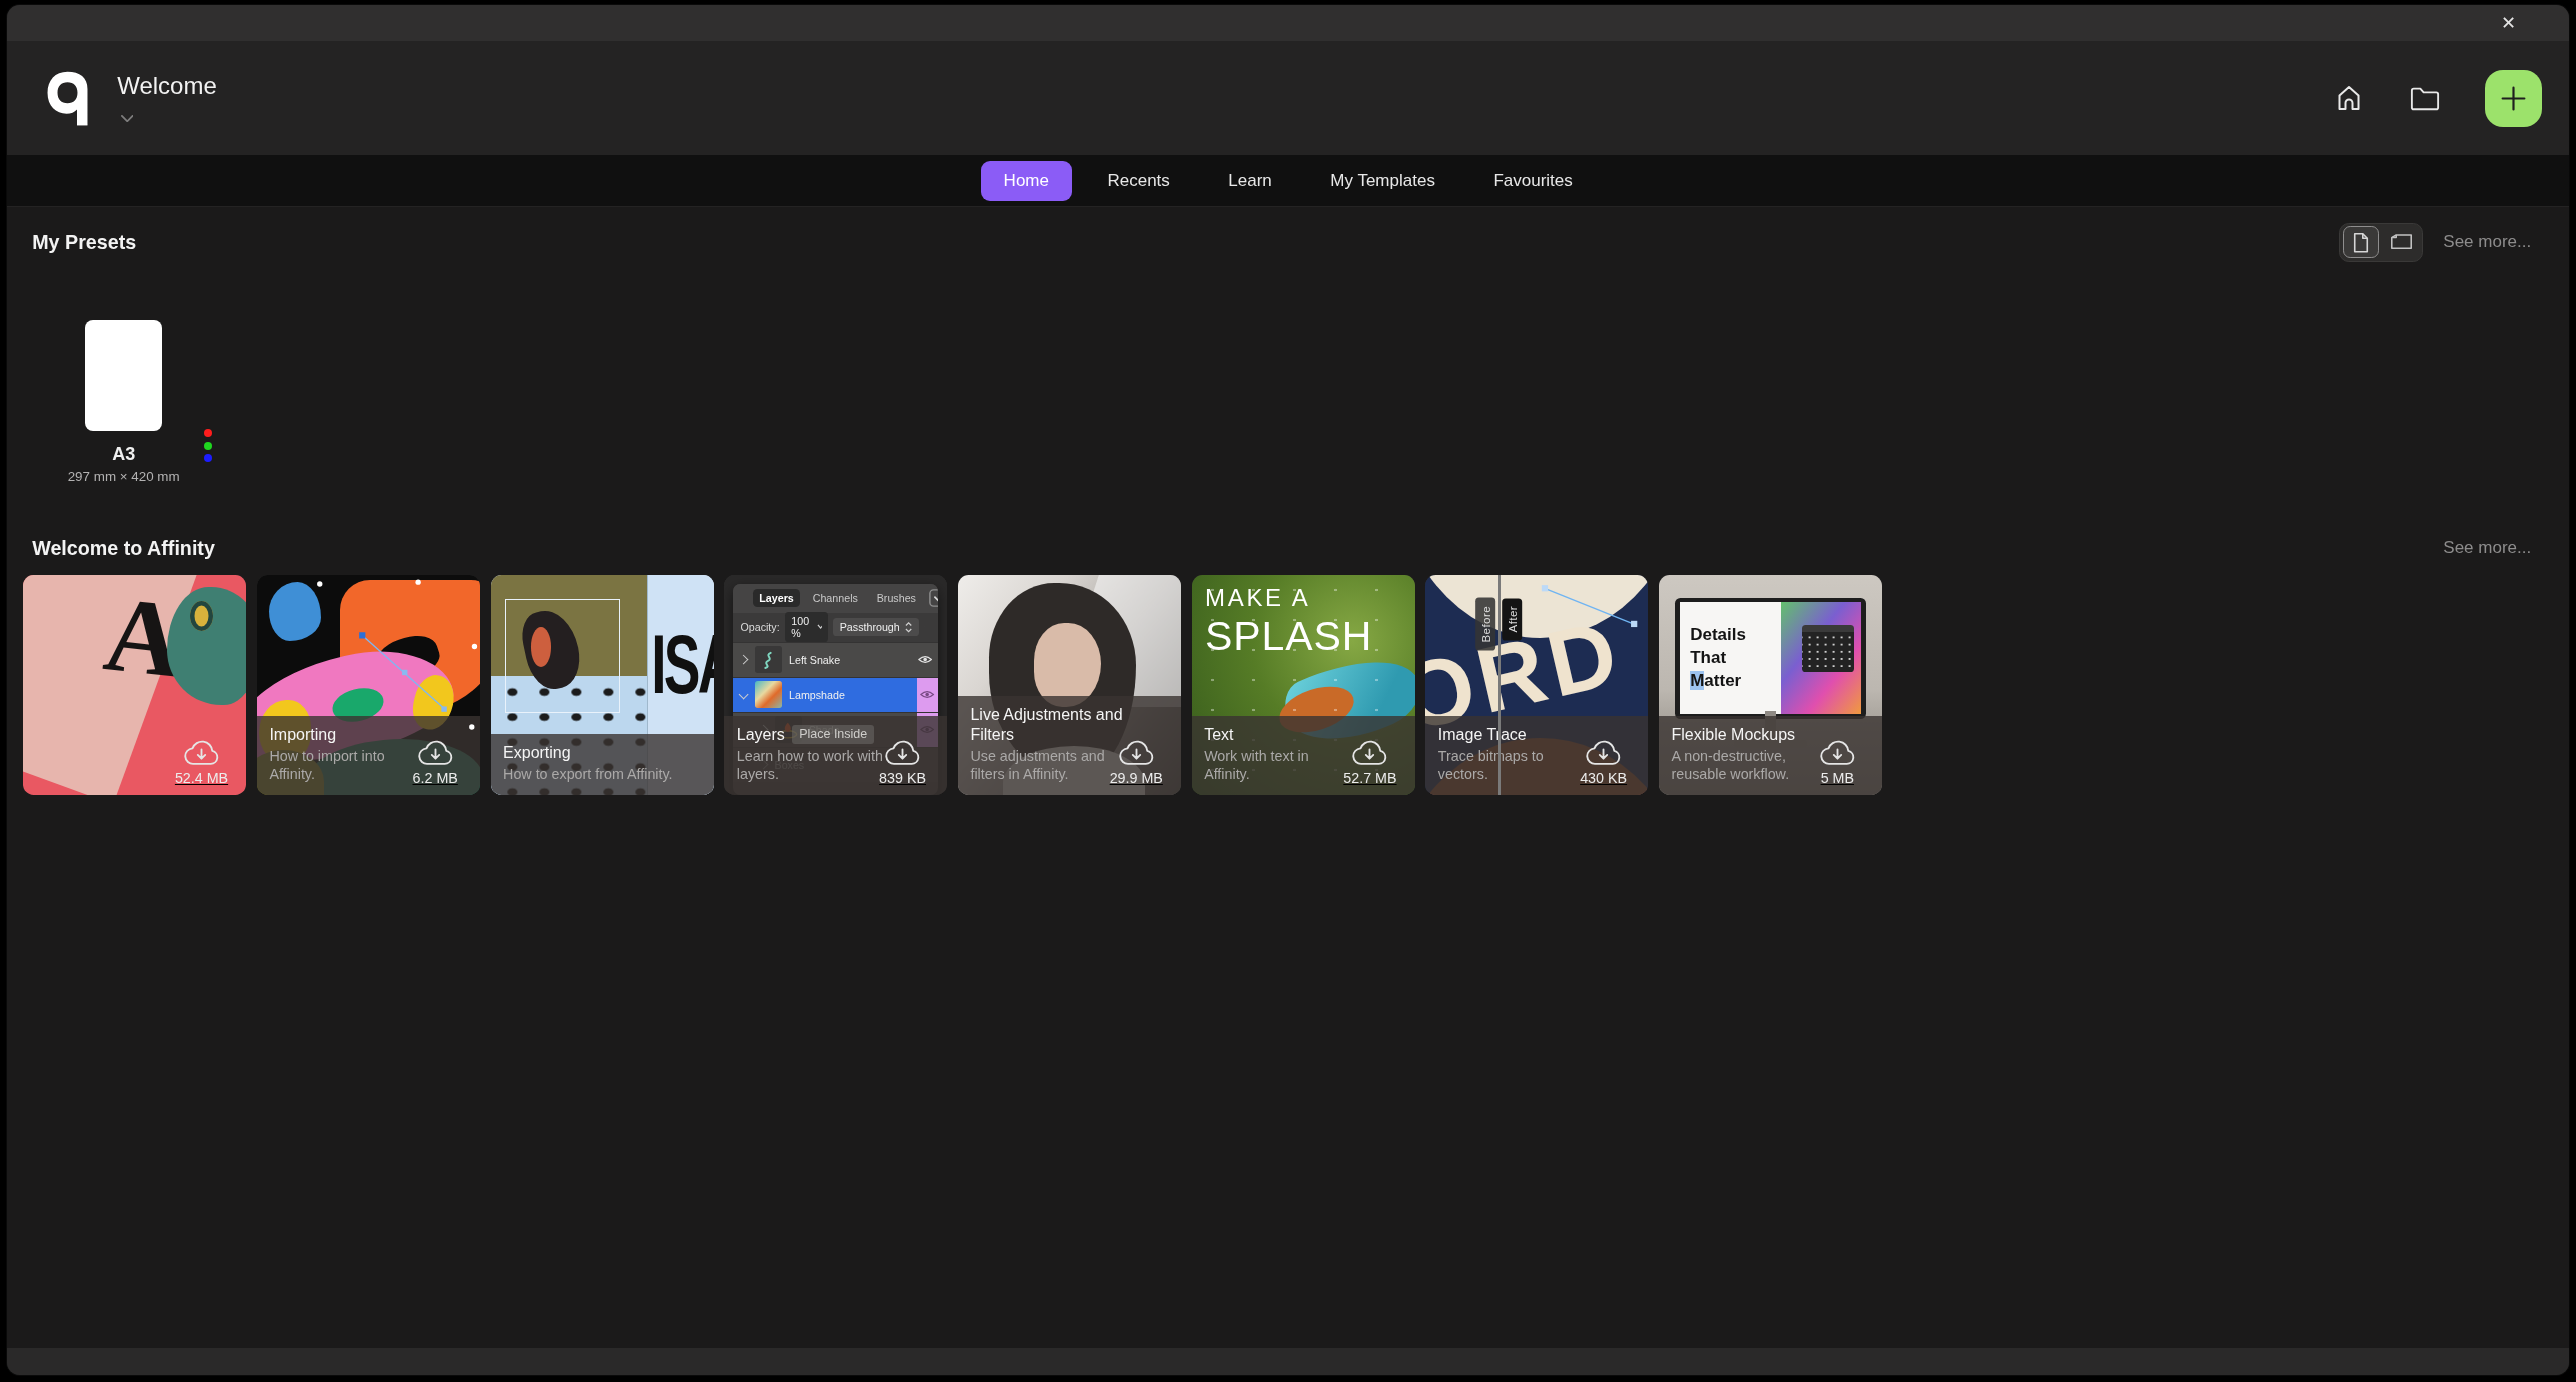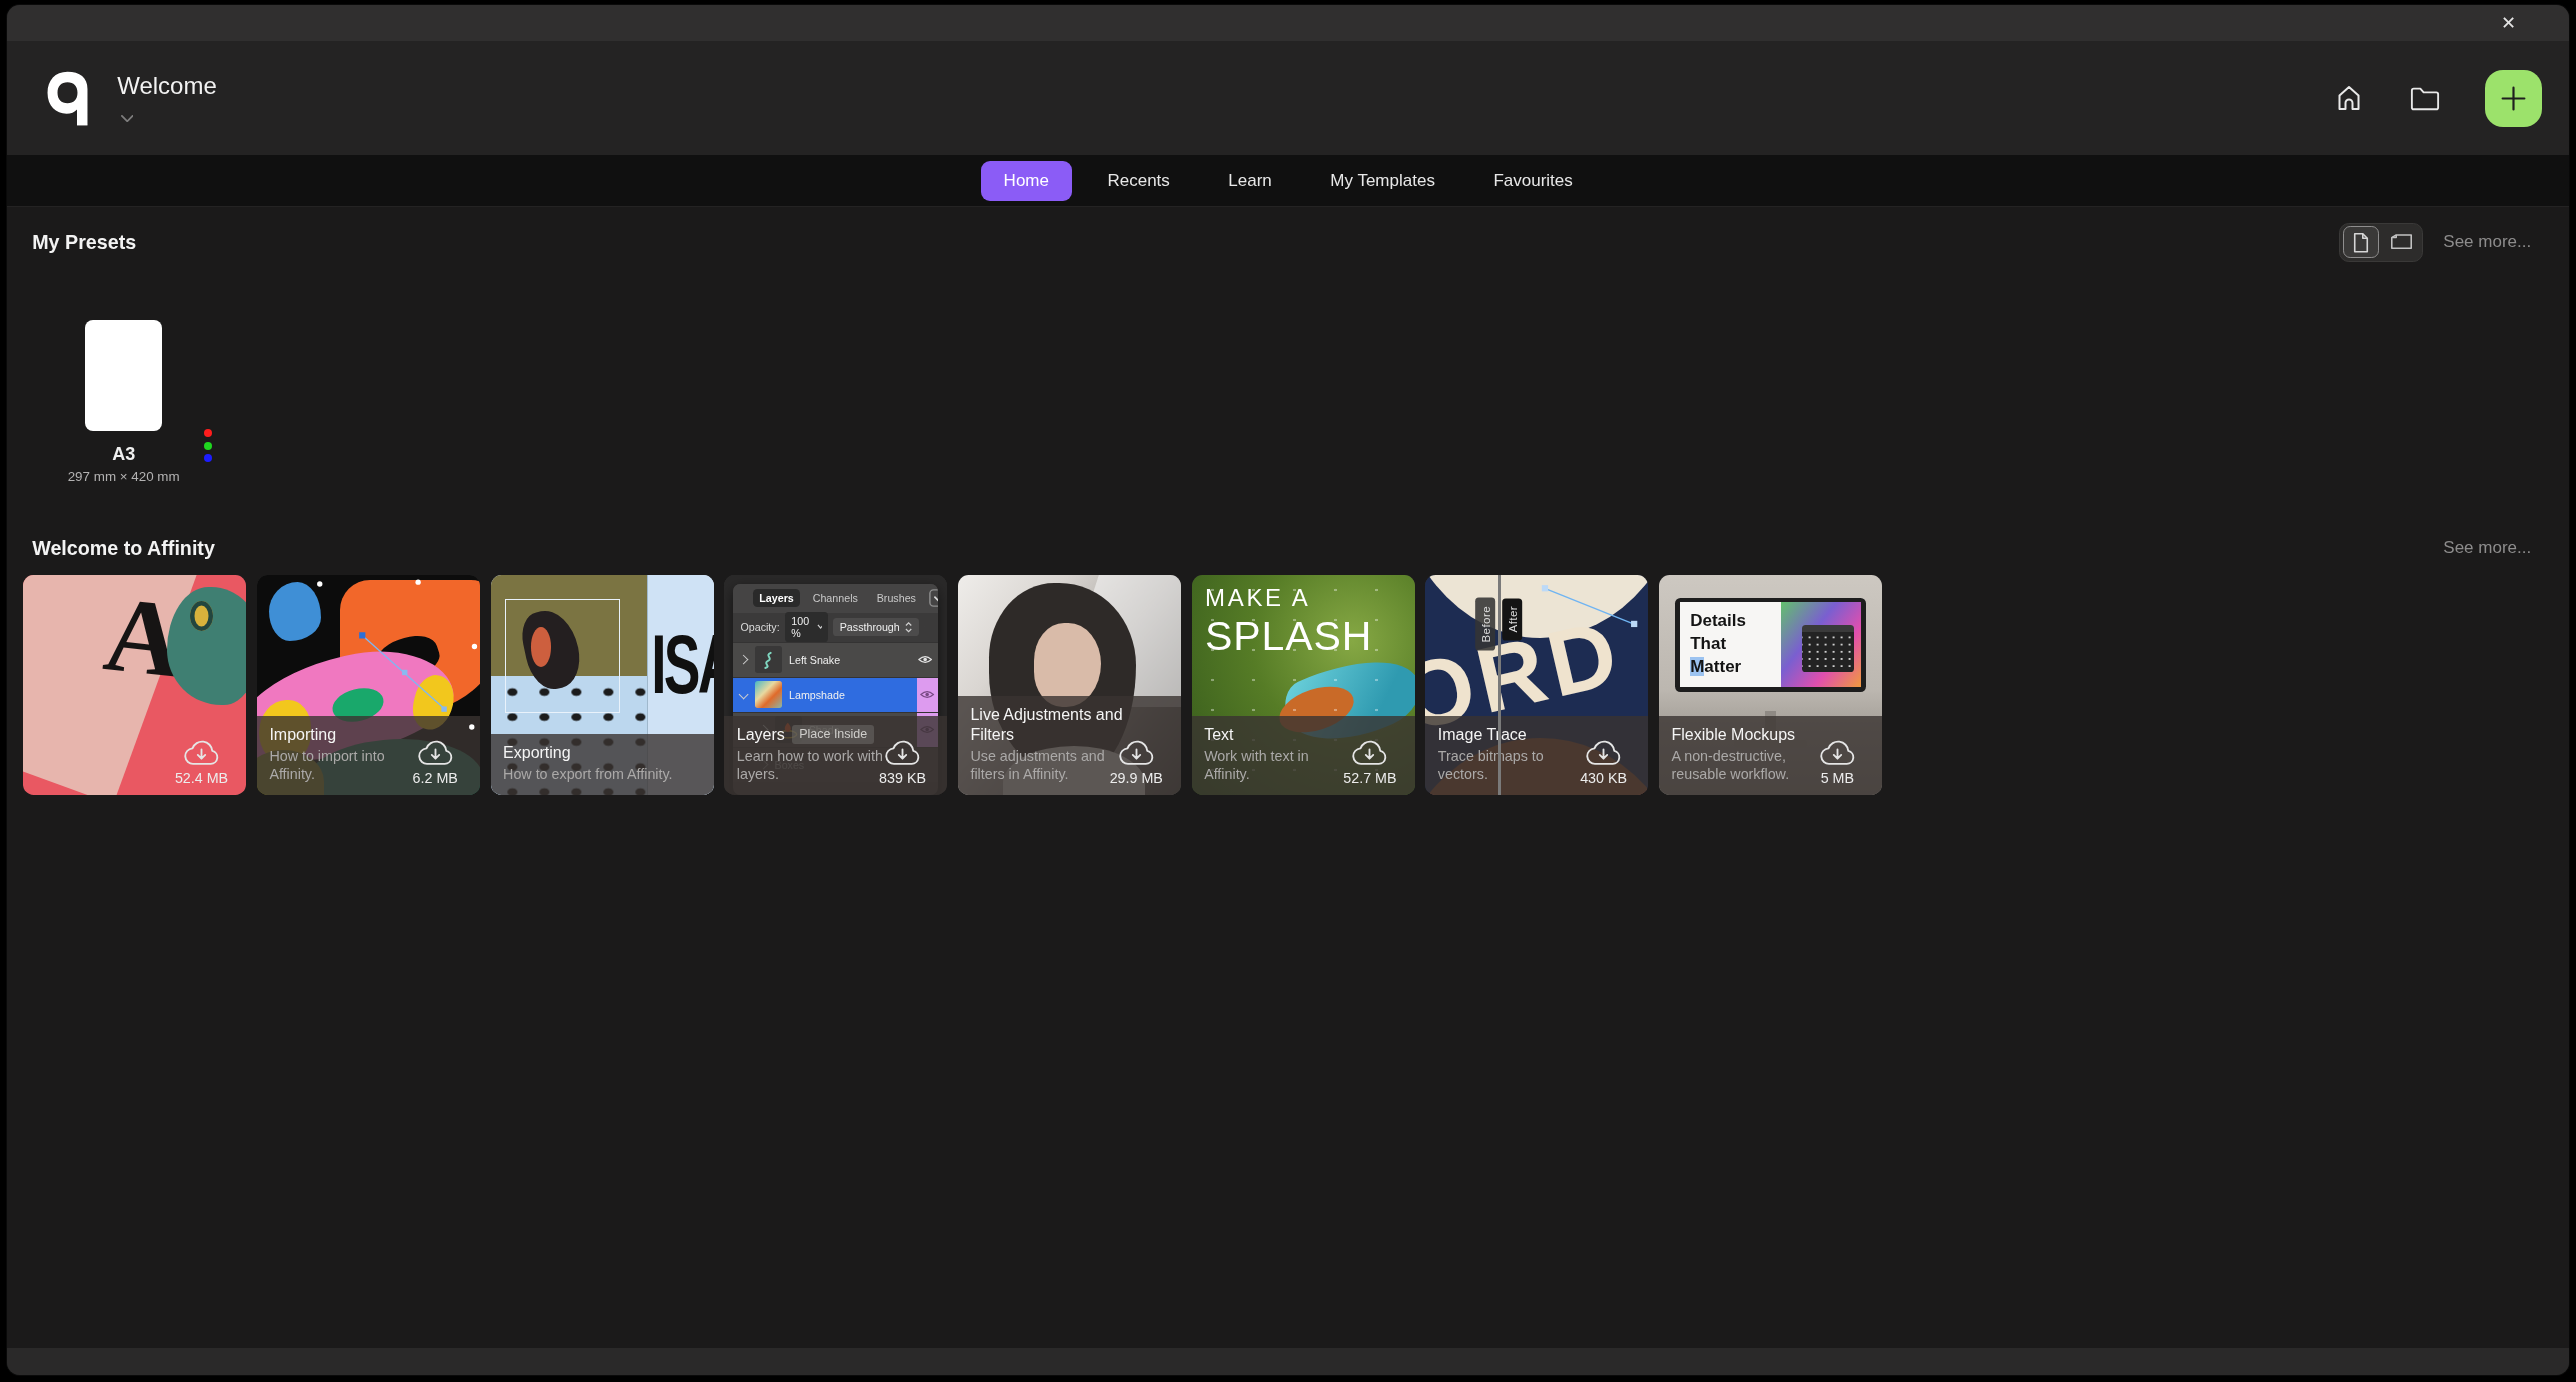--- a/index.html
+++ b/index.html
@@ -48,21 +48,21 @@
   .rgb-dots{position:absolute;left:152px;top:109px;display:flex;flex-direction:column;gap:4.5px;}
   .dot{width:8px;height:8px;border-radius:50%;}
 
   
   .cards-row{display:flex;gap:10.7px;margin:7.2px 16px 0 16px;}
   .card{position:relative;width:223px;height:220px;border-radius:10.7px;overflow:hidden;background:#333;flex:none;cursor:pointer;}
   .thumb{position:absolute;inset:0;overflow:hidden;}
   .overlay{position:absolute;left:0;right:0;bottom:0;background:rgba(58,51,49,.80);padding:9px 12.5px 10.7px;}
   .card-title{font-size:16px;color:#f5f5f5;line-height:1.22;max-width:157px;}
   .card-desc{font-size:14.3px;color:#aba9a8;line-height:1.3;margin-top:2.7px;max-width:150px;}
-  .dl{position:absolute;right:10.7px;bottom:9px;width:68px;text-align:center;}
+  .dl{position:absolute;right:10.7px;bottom:9px;width:68px;text-align:center;text-decoration:underline;}
   .dl svg{display:block;margin:0 auto;}
   .dl-size{font-size:14.3px;color:#ececec;margin-top:0.9px;white-space:nowrap;}
   .ghost-tag{display:inline-block;margin-left:7.2px;background:rgba(110,108,104,.55);color:#cfcecb;font-size:12.5px;
     padding:1.8px 7.2px;border-radius:3px;vertical-align:1.8px;}
 
   
   .t1{background:#e95862;}
   .t1 .paper{position:absolute;left:-52%;top:-42%;width:118%;height:130%;background:#e7b5ad;transform:rotate(20deg);}
   .t1 .letterA{position:absolute;left:82px;top:9px;font-family:"Liberation Serif",serif;font-weight:700;
     font-size:107px;color:#161414;transform:rotate(6deg);line-height:1;}
@@ -148,21 +148,21 @@
     border-radius:50% 50% 0 0/100% 100% 0 0;}
   .t7 .divider{position:absolute;left:73px;top:0;bottom:0;width:2.7px;background:#7a7a7a;z-index:3;}
   .t7 .tag{position:absolute;top:23px;writing-mode:vertical-rl;transform:rotate(180deg);font-size:11.6px;color:#dcdcdc;
     padding:8px 3.6px;border-radius:3.6px;z-index:3;letter-spacing:0.4px;}
   .t7 .tag.before{left:50px;background:rgba(52,52,52,.88);}
   .t7 .tag.after{left:77px;background:#141414;}
   .t7 svg.bez{position:absolute;right:0;top:0;z-index:2;}
   .t2 svg.bez{position:absolute;left:0;top:0;z-index:2;}
   
   .t8{background:linear-gradient(180deg,#cdc8c1 0%,#bcb7b0 52%,#a39e97 70%,#8d8881 100%);}
-  .t8 .monitor{position:absolute;left:16px;top:23px;width:191px;height:94px;background:#1d1d1d;border-radius:5.4px;padding:4.5px;display:flex;}
+  .t8 .monitor{position:absolute;left:16px;top:23px;width:191px;height:121px;background:#1d1d1d;border-radius:5.4px;padding:4.5px;display:flex;}
   .t8 .scr-left{width:56%;height:100%;background:#f7f6f4;display:flex;flex-direction:column;justify-content:center;padding-left:10.7px;}
   .t8 .dline{display:block;font-size:17px;font-weight:700;color:#141414;line-height:1.35;}
   .t8 .dline.line3::first-letter{background:#9cc3f0;}
   .t8 .scr-right{width:44%;height:100%;background:linear-gradient(128deg,#63c06c 0%,#7a5fd0 38%,#e04fae 68%,#f09a3e 100%);position:relative;}
   .t8 .glyphs{position:absolute;right:7.2px;top:23px;width:52px;height:47px;background:#232323;border-radius:3.6px;
     background-image:radial-gradient(#cfcfcf 0.9px,transparent 1.4px);background-size:8px 7.2px;background-position:3.6px 9px;
     border-top:7.2px solid #3a3a3a;}
   .t8 .stand{position:absolute;left:106px;top:136px;width:10.7px;height:30px;background:#8f8a84;}
   .t8 .base{position:absolute;left:75px;top:165px;width:73px;height:8px;background:#99948e;border-radius:3.6px;}
 

